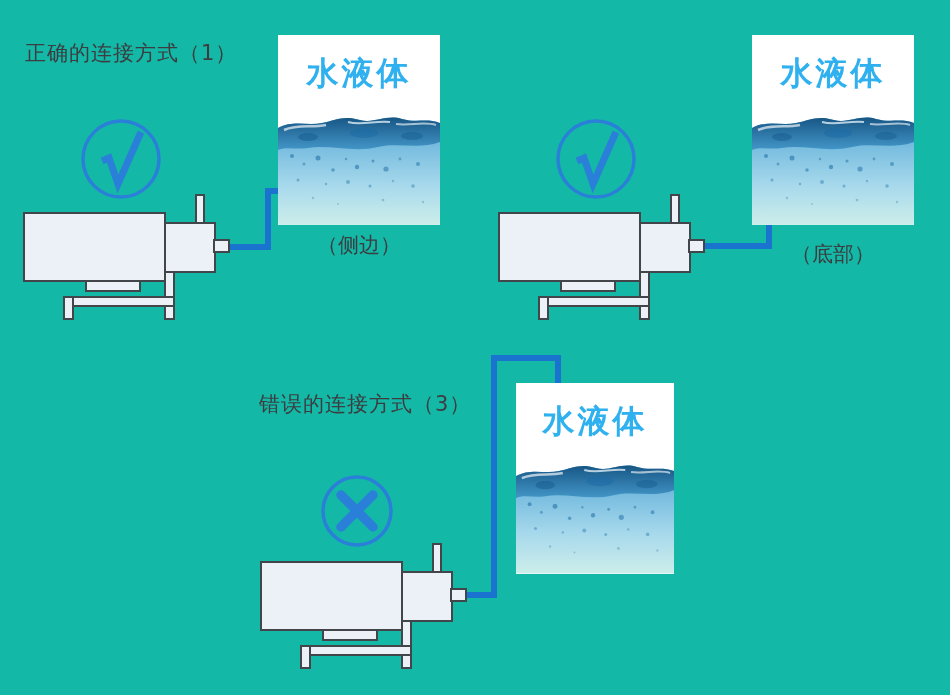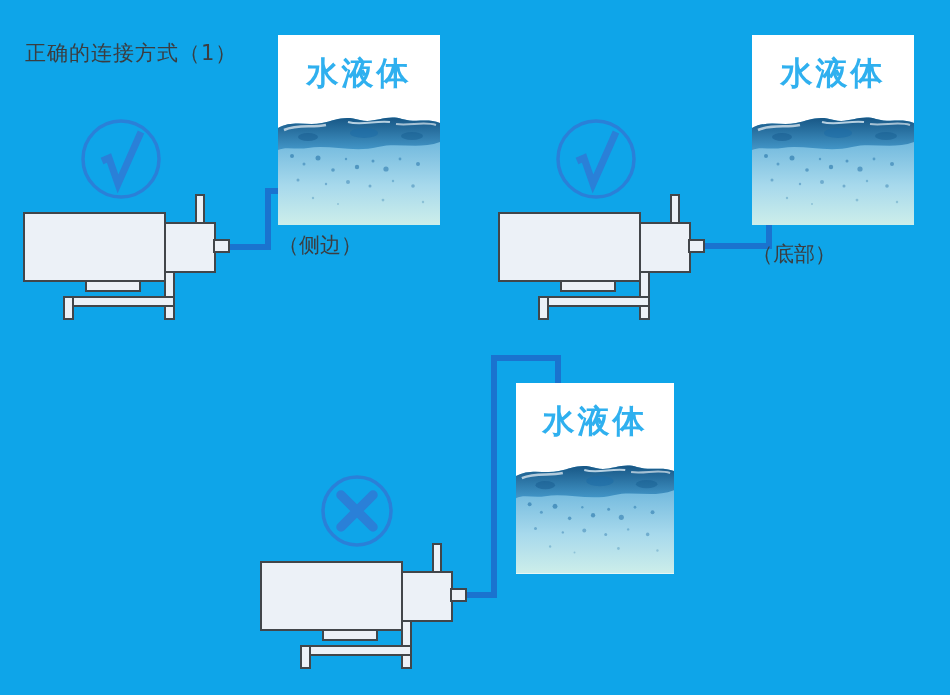--- a/index.html
+++ b/index.html
@@ -3,21 +3,21 @@
 <meta charset="utf-8">
 <style>
   html,body{margin:0;padding:0;}
   body{
     background:#e9eef4;
     font-family:"DejaVu Sans","Liberation Sans",sans-serif;
   }
   .canvas{
     position:relative;
     width:950px;height:695px;
-    background:#0ea5e9;
+    background:#14b8a6;
     overflow:hidden;
   }
   .overlay{
     position:absolute;left:0;top:0;
   }
   .title{
     position:absolute;
     font-size:21px;
     color:#3b3d40;
     letter-spacing:1px;
@@ -38,21 +38,21 @@
   }
   .water-art{
     position:absolute;left:0;bottom:0;
     width:100%;height:59.5%;
     display:block;
   }
   .conn-label{
     position:absolute;
     font-size:21px;
     color:#3b3d40;
-    text-align:left;
+    text-align:center;
     white-space:nowrap;
   }
 </style>
 </head>
 <body>
 
 <div class="canvas">
 
   <svg width="0" height="0" style="position:absolute" aria-hidden="true">
     <defs>
@@ -149,20 +149,21 @@
       <path d="M -19 2 L -12 -1 L -3 25 L 20 -27" fill="none" stroke="#2a80d8" stroke-width="7" stroke-linejoin="miter"></path>
     </g>
 
     <g transform="translate(357,511)">
       <circle r="34" fill="none" stroke="#2a80d8" stroke-width="3.5"></circle>
       <path d="M -16 -16 L 16 16 M 16 -16 L -16 16" fill="none" stroke="#2a80d8" stroke-width="9.5" stroke-linecap="round"></path>
     </g>
   </svg>
 
   <div class="title" style="left:25px;top:39px">正确的连接方式（1）</div>
+  <div class="title" style="left:259px;top:390px">错误的连接方式（3）</div>
 
   <div class="tank" style="left:278px;top:35px;width:162px;height:190px">
     <div class="tank-title">水液体</div>
     <svg class="water-art" viewBox="0 0 162 113" preserveAspectRatio="none">
         <use href="#water-art-sym"></use>
       </svg>
   </div>
 
   <div class="tank" style="left:752px;top:35px;width:162px;height:190px">
     <div class="tank-title">水液体</div>

